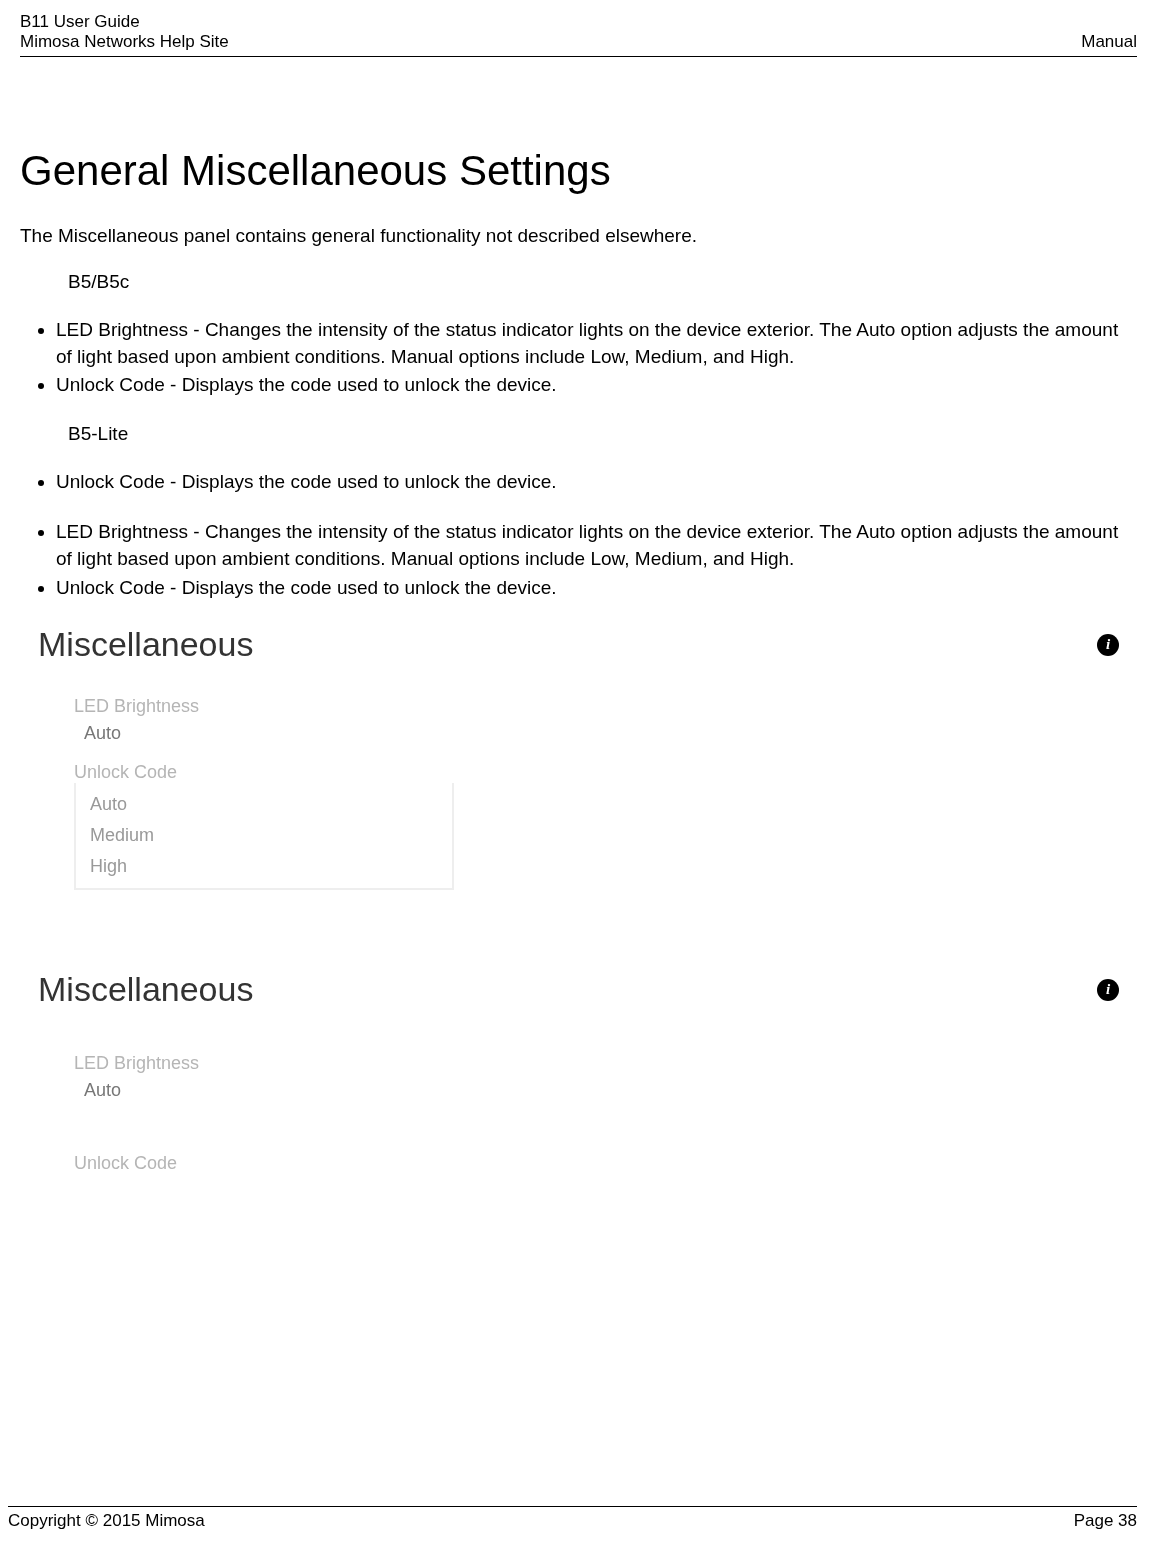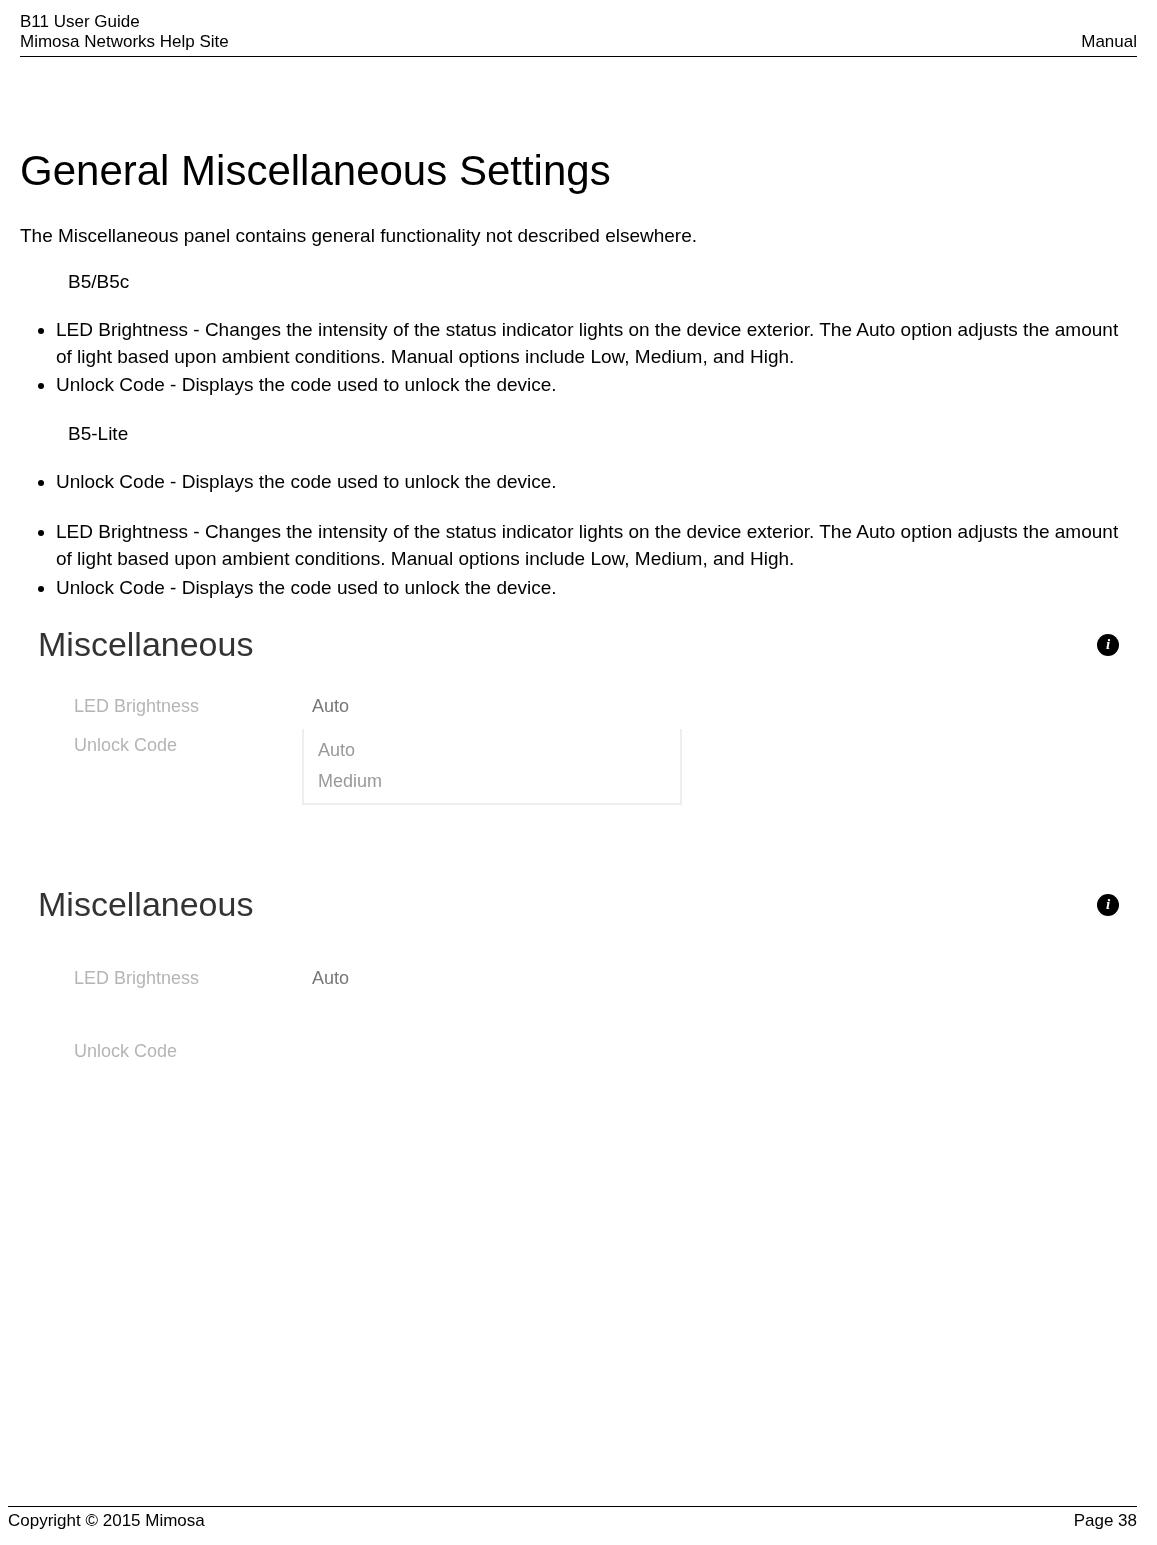--- a/index.html
+++ b/index.html
@@ -80,20 +80,21 @@
       justify-content: center;
       font-weight: bold;
       font-size: 15px;
       font-family: Georgia, serif;
       font-style: italic;
     }
     .panel-row {
       display: flex;
       padding-left: 36px;
       margin-bottom: 4px;
+      flex-direction: column;
     }
     .panel-label {
       width: 228px;
       color: #b5b5b5;
       font-size: 18px;
       padding-top: 6px;
     }
     .panel-value-col {
       flex: 1;
     }
@@ -177,20 +178,21 @@
       <div class="panel-value-col">
         <div class="dropdown-value">Auto</div>
       </div>
     </div>
     <div class="panel-row">
       <div class="panel-label">Unlock Code</div>
       <div class="panel-value-col">
         <div class="dropdown-options">
           <div class="dropdown-option">Auto</div>
           <div class="dropdown-option">Medium</div>
+          <div class="dropdown-option">High</div>
         </div>
       </div>
     </div>
   </div>
 
   <div class="panel-section panel2">
     <div class="panel-header">
       <span class="panel-title">Miscellaneous</span>
       <span class="info-icon">i</span>
     </div>

